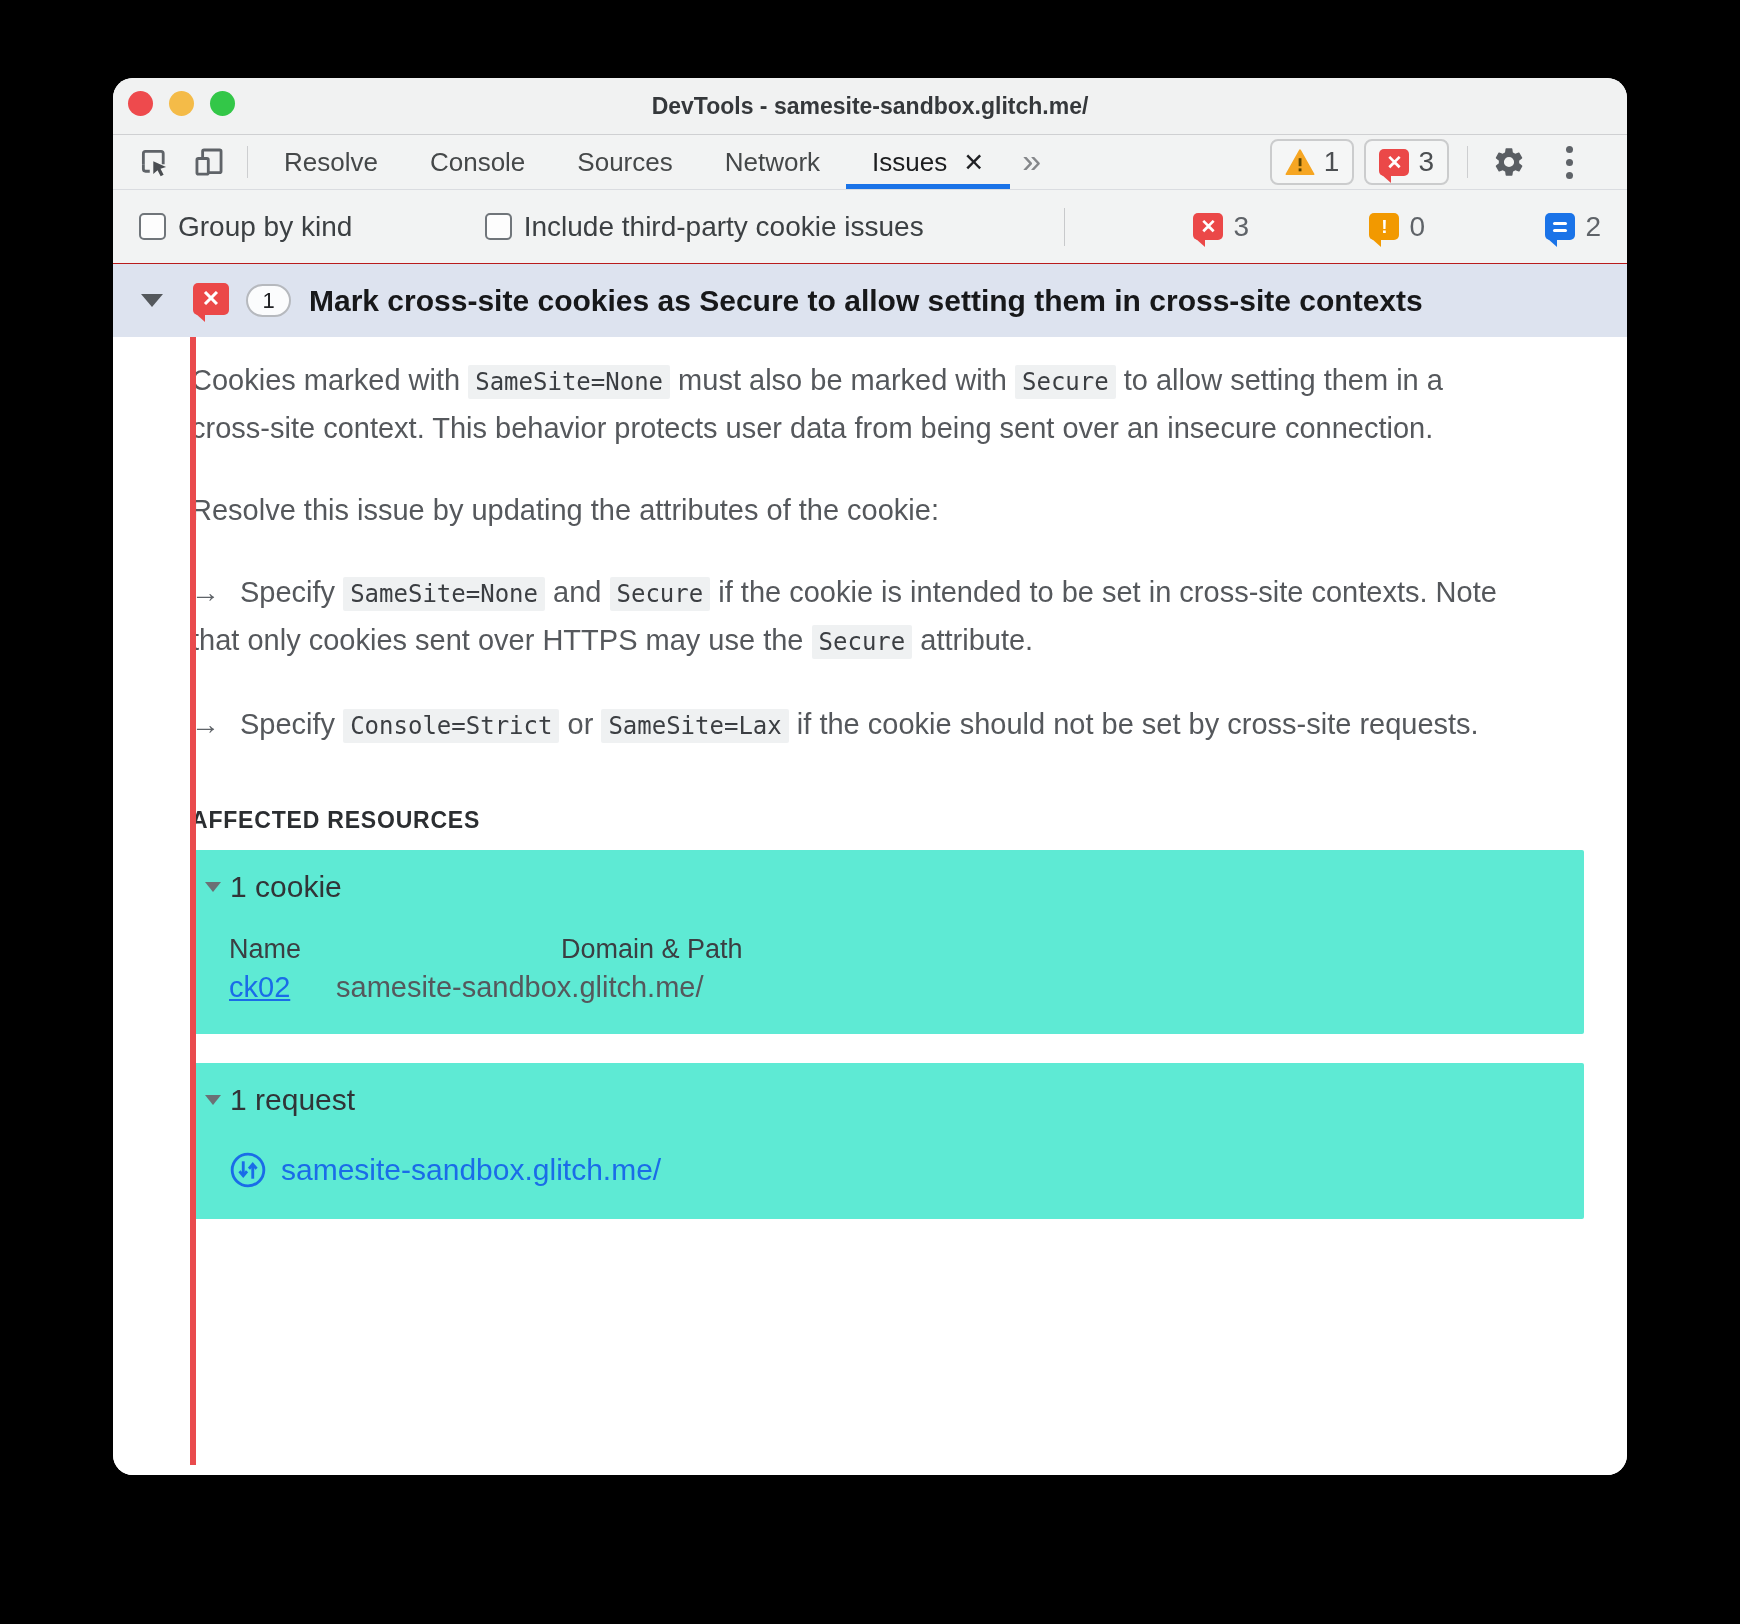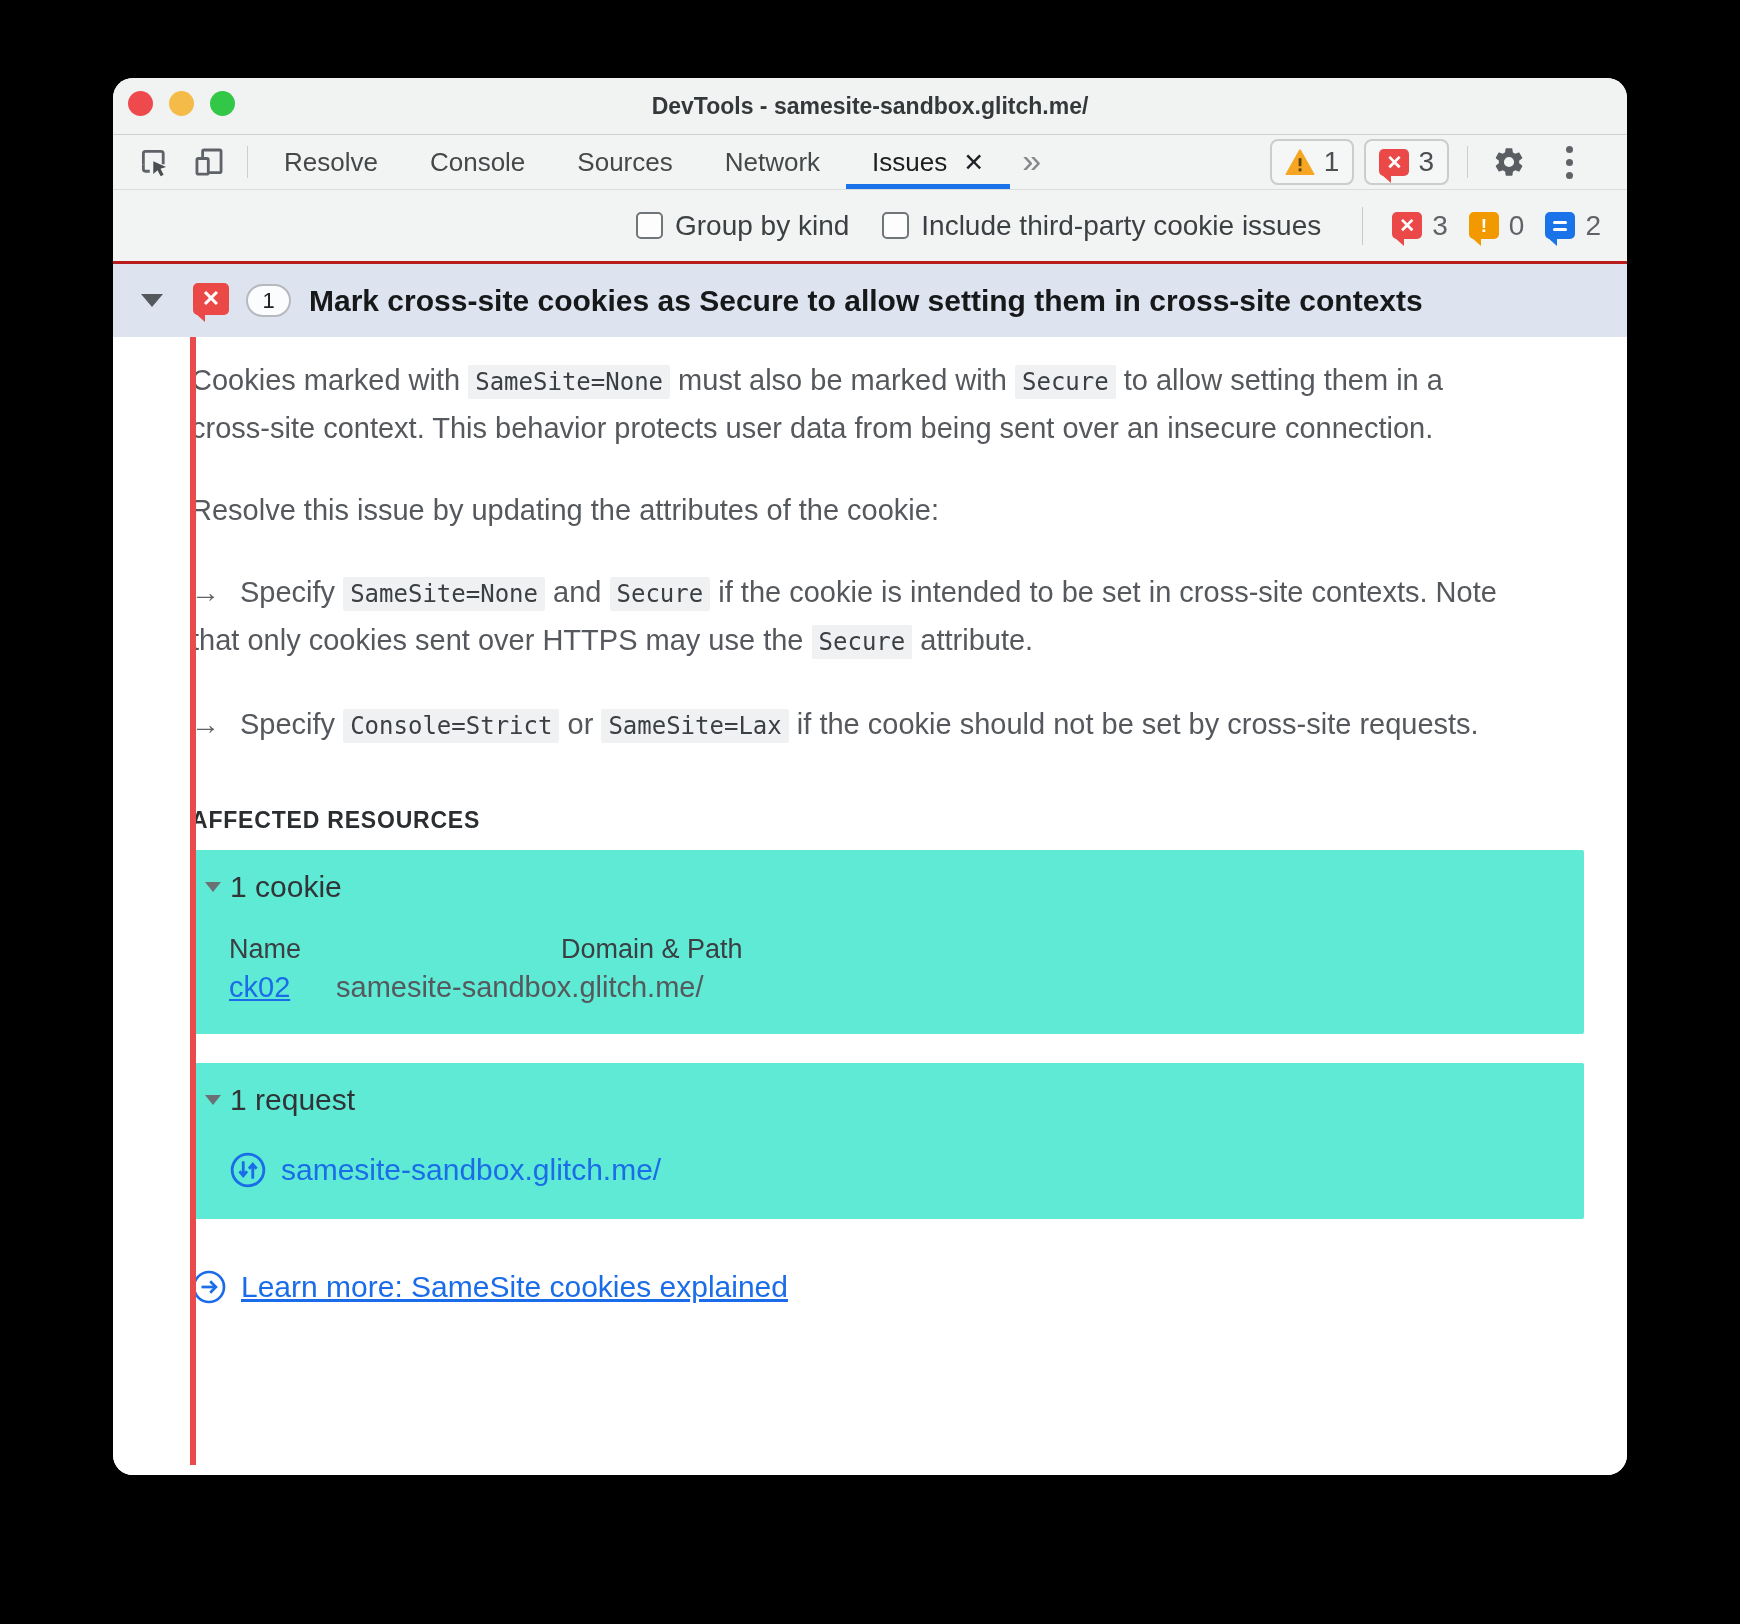--- a/index.html
+++ b/index.html
@@ -63,22 +63,22 @@
   .bubble.sz30 .bx { font-size:19px; }
   .bubble-lines { display:flex; flex-direction:column; gap:4px; }
   .bubble-lines i { display:block; width:14px; height:3px; background:#fff; border-radius:2px; }
 
   .gear-wrap { padding:0 14px; cursor:pointer; display:flex; align-items:center; }
   .kebab { display:flex; flex-direction:column; gap:6px; padding:0 14px; margin-left:12px; cursor:pointer; }
   .kebab i { width:7px; height:7px; border-radius:50%; background:#5f6368; }
 
   
   .issues-toolbar {
-    height:74px; background:#f2f3f3; border-bottom:3px solid #b91c1c;
-    display:flex; align-items:center; justify-content:flex-end; padding:0 26px; gap:15px;
+    height:74px; background:#f2f3f3; border-bottom:1px solid #b91c1c;
+    display:flex; align-items:center; justify-content:space-between; padding:0 26px; gap:15px;
   }
   .chk-group { display:flex; align-items:center; gap:12px; margin-right:18px; cursor:pointer; }
   .checkbox { width:27px; height:27px; border:2px solid #70757a; border-radius:5px; background:#fdfdfd; }
   .chk-label { font-size:28px; color:#3c4043; }
   .toolbar-sep { width:1px; height:38px; background:#c8c9cb; margin:0 8px; }
   .count-group { display:flex; align-items:center; gap:10px; margin-left:6px; }
   .count-num { font-size:28px; color:#5f6368; }
 
   
   .issue-header {
@@ -293,24 +293,16 @@
             <circle cx="12" cy="12" r="10" fill="none" stroke="#1a6ce8" stroke-width="1.8"></circle>
             <path d="M9 6.5 v8.5" stroke="#1a6ce8" stroke-width="1.8" fill="none"></path>
             <path d="M6.6 12.8 L9 15.6 L11.4 12.8" fill="none" stroke="#1a6ce8" stroke-width="1.8"></path>
             <path d="M15 17.5 v-8.5" stroke="#1a6ce8" stroke-width="1.8" fill="none"></path>
             <path d="M12.6 11.2 L15 8.4 L17.4 11.2" fill="none" stroke="#1a6ce8" stroke-width="1.8"></path>
           </svg>
           <span class="request-link">samesite-sandbox.glitch.me/</span>
         </div>
       </div>
 
-      <div class="learn-more-row">
-        <svg class="ico" width="36" height="36" viewBox="0 0 24 24">
-          <circle cx="12" cy="12" r="10" fill="none" stroke="#1a6ce8" stroke-width="1.8"></circle>
-          <path d="M7 12 h9" stroke="#1a6ce8" stroke-width="1.8" fill="none"></path>
-          <path d="M12.8 8.2 L16.6 12 L12.8 15.8" fill="none" stroke="#1a6ce8" stroke-width="1.8"></path>
-        </svg>
-        <a class="learn-more-link">Learn more: SameSite cookies explained</a>
-      </div>
     </div>
   </div>
 
 </div>
 
 </body></html>

